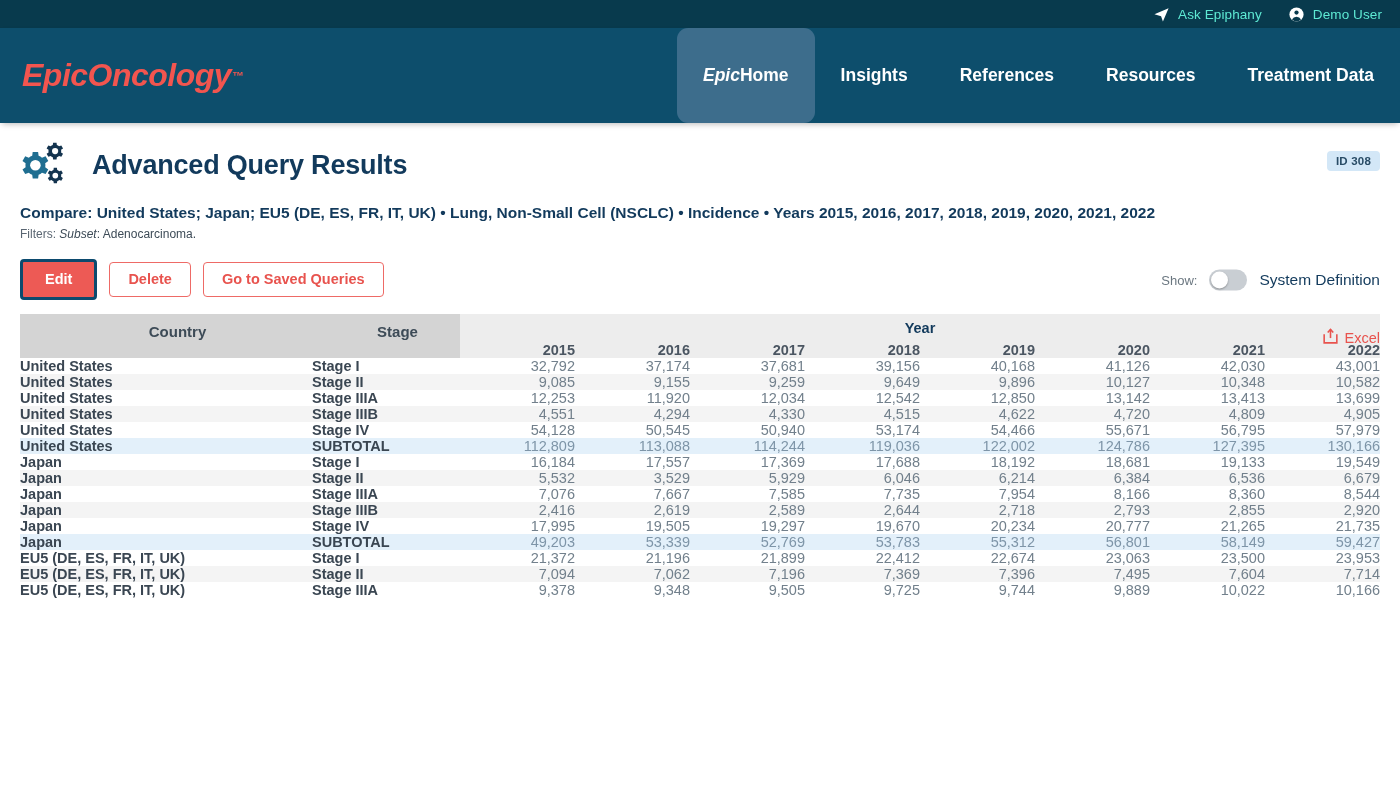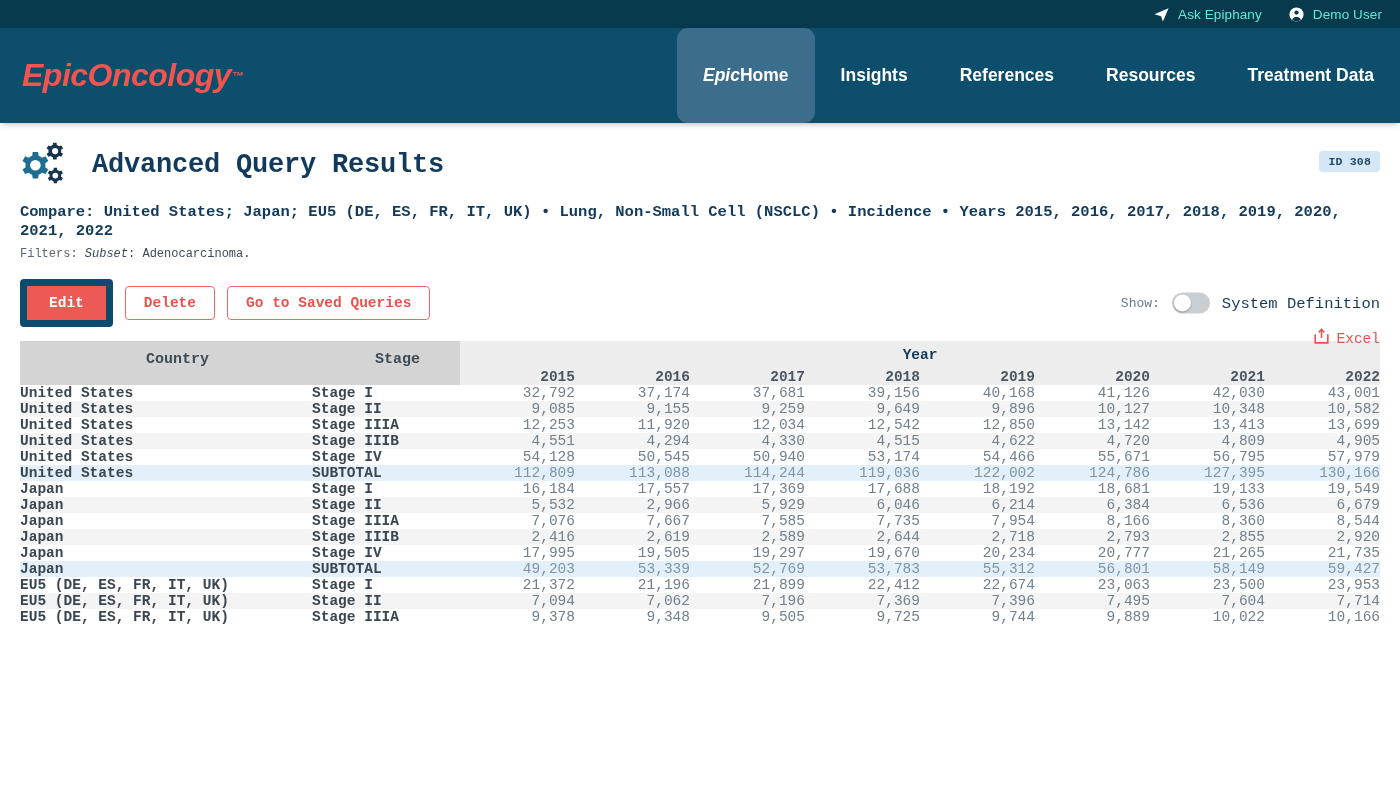--- a/index.html
+++ b/index.html
@@ -57,21 +57,21 @@
     font-size: 17.5px;
     font-weight: bold;
     cursor: pointer;
     white-space: nowrap;
     border-radius: 11px;
   }
   .navtab.active { background: #3d6d8c; }
   .navtab .it { font-style: italic; }
 
   
-  .page { padding: 0 20px; position: relative; font-family: Liberation Mono, monospace; }
+  .page { padding: 0 20px; position: relative; }
 
   .title-row {
     display: flex; align-items: center;
     margin-top: 18px;
     position: relative;
   }
   .gears { width: 58px; height: 48px; flex: none; margin-right: 14px; }
   .page-title {
     font-size: 27px; font-weight: bold; color: #123a5c; letter-spacing: -.2px;
   }
@@ -104,21 +104,21 @@
   .actions-row {
     margin-top: 18px;
     display: flex; align-items: center; gap: 12px;
     position: relative;
   }
   .btn {
     font-size: 14.5px; font-weight: bold;
     padding: 9px 18px; border-radius: 4px;
     cursor: pointer; line-height: 1;
   }
-  .btn-solid { background: #ed5a55; color: #fff; border: 7px solid #0c4a6e; padding: 10px 22px; }
+  .btn-solid { background: #ed5a55; color: #fff; border: 3px solid #0c4a6e; padding: 10px 22px; }
   .btn-outline { background: #fff; color: #e8534e; border: 1px solid #ee6a66; }
 
   .show-group {
     position: absolute; right: 0; top: 50%; transform: translateY(-50%);
     display: flex; align-items: center; gap: 12px;
   }
   .show-label { font-size: 13px; color: #6b7780; }
   .toggle {
     width: 38px; height: 21px; border-radius: 11px;
     background: #c9ced3; position: relative; cursor: pointer; flex: none;
@@ -402,21 +402,21 @@
           <td class="c-num">17,688</td>
           <td class="c-num">18,192</td>
           <td class="c-num">18,681</td>
           <td class="c-num">19,133</td>
           <td class="c-num">19,549</td>
         </tr>
         <tr class="r-even">
           <td class="c-country">Japan</td>
           <td class="c-stage">Stage II</td>
           <td class="c-num">5,532</td>
-          <td class="c-num">2,966</td>
+          <td class="c-num">3,529</td>
           <td class="c-num">5,929</td>
           <td class="c-num">6,046</td>
           <td class="c-num">6,214</td>
           <td class="c-num">6,384</td>
           <td class="c-num">6,536</td>
           <td class="c-num">6,679</td>
         </tr>
         <tr class="r-odd">
           <td class="c-country">Japan</td>
           <td class="c-stage">Stage IIIA</td>

